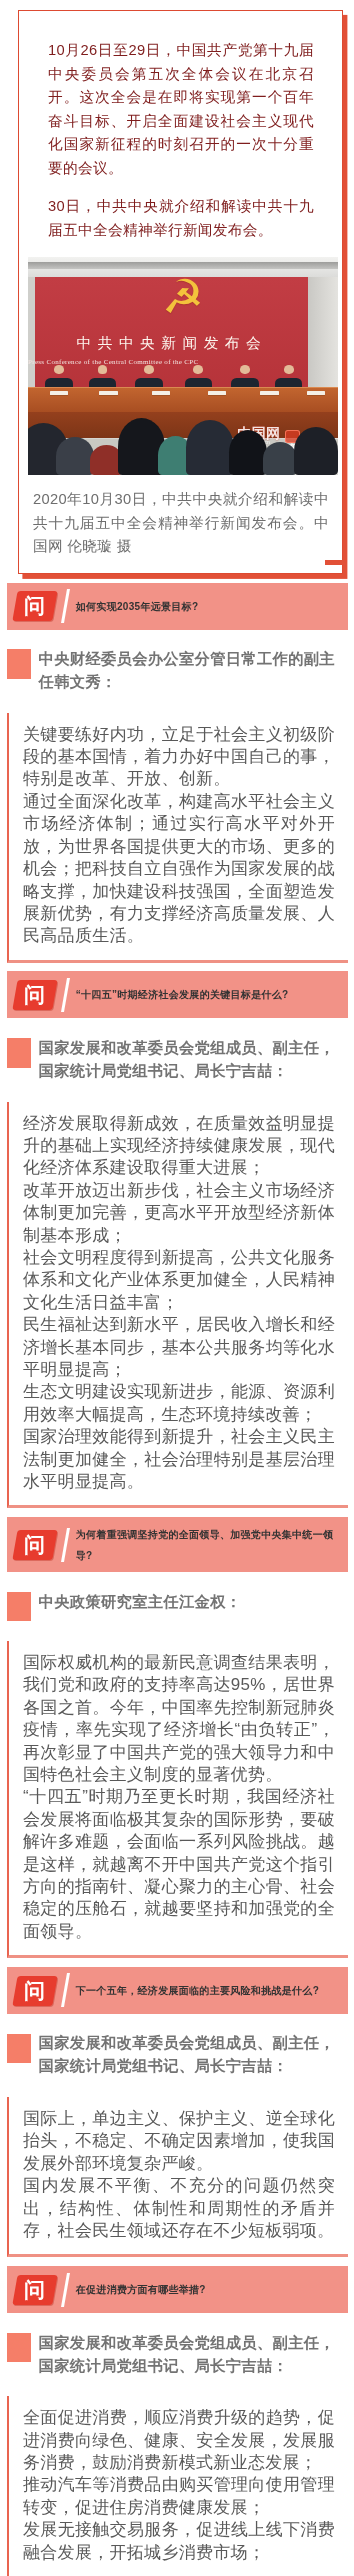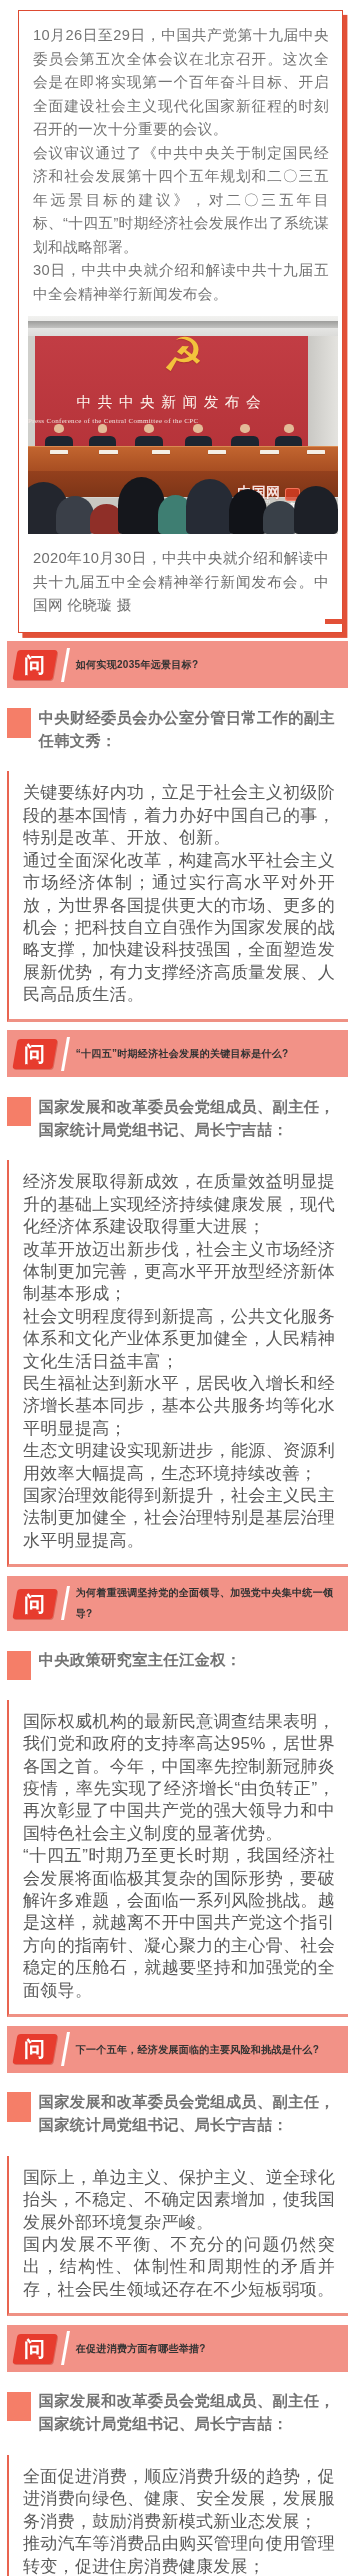--- a/index.html
+++ b/index.html
@@ -10,21 +10,21 @@
     margin:9.8px 12px 0 18px;
     background:#fff;
     border:1.1px solid #dd4a31;
     box-shadow:4.4px 4.9px 0 0 #e25037;
     position:relative;
     padding:13.6px 13px 14px 14px;
   }
   .intro-card::after{ 
     content:"";position:absolute;right:-1.1px;bottom:7.6px;width:18.5px;height:4.9px;background:#e25037;
   }
-  .intro p{font-size:14.7px;line-height:23.5px;color:#737373;margin:0;text-align:justify;}
+  .intro p{font-size:14.7px;line-height:23.5px;color:#7f1d1d;margin:15px;text-align:justify;}
 
   
   .photo{
     position:relative;margin:9.8px -8.7px 0 -4.9px;height:218px;overflow:hidden;background:#d6d5d1;
   }
   .ceiling{position:absolute;left:0;top:0;right:0;height:19.6px;background:linear-gradient(#f2f2f0,#dcdcda);}
   .ceiling-band{position:absolute;left:0;top:4.4px;right:0;height:7px;background:linear-gradient(#9d9d9b,#c4c4c2);}
   .wall-left{position:absolute;left:0;top:19.6px;width:6.5px;bottom:33px;background:#cfcfcb;}
   .wall-right{position:absolute;right:0;top:19.6px;width:29.5px;bottom:33px;background:linear-gradient(90deg,#c9c8c4,#e4e3df);}
   .backdrop{position:absolute;left:6.5px;right:29.5px;top:19.6px;height:131px;background:linear-gradient(180deg,#c23d44,#b43238);}
@@ -75,21 +75,20 @@
   }
   .answer p{font-size:17px;line-height:22.4px;color:#595959;margin:0;text-align:justify;}
   .last-answer{margin-bottom:0;}
 </style>
 </head>
 <body>
 
 <div class="intro-card">
   <div class="intro">
     <p>10月26日至29日，中国共产党第十九届中央委员会第五次全体会议在北京召开。这次全会是在即将实现第一个百年奋斗目标、开启全面建设社会主义现代化国家新征程的时刻召开的一次十分重要的会议。</p>
-    <p>会议审议通过了《中共中央关于制定国民经济和社会发展第十四个五年规划和二〇三五年远景目标的建议》，对二〇三五年目标、“十四五”时期经济社会发展作出了系统谋划和战略部署。</p>
     <p>30日，中共中央就介绍和解读中共十九届五中全会精神举行新闻发布会。</p>
   </div>
 
   <div class="photo">
     <div class="ceiling"></div>
     <div class="ceiling-band"></div>
     <div class="backdrop"></div>
     <div class="wall-left"></div>
     <div class="wall-right"></div>
     <div class="emblem">☭</div>

